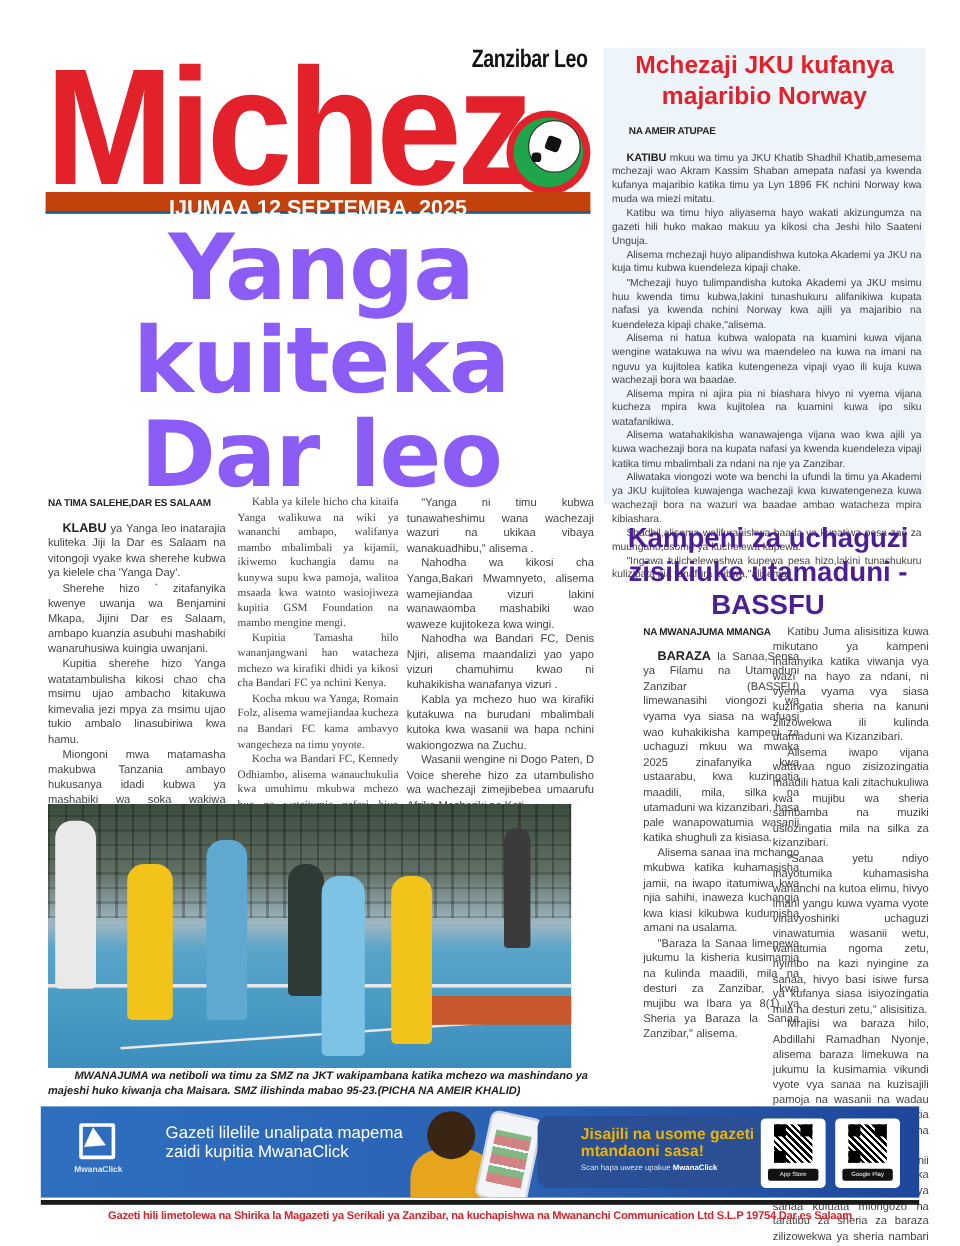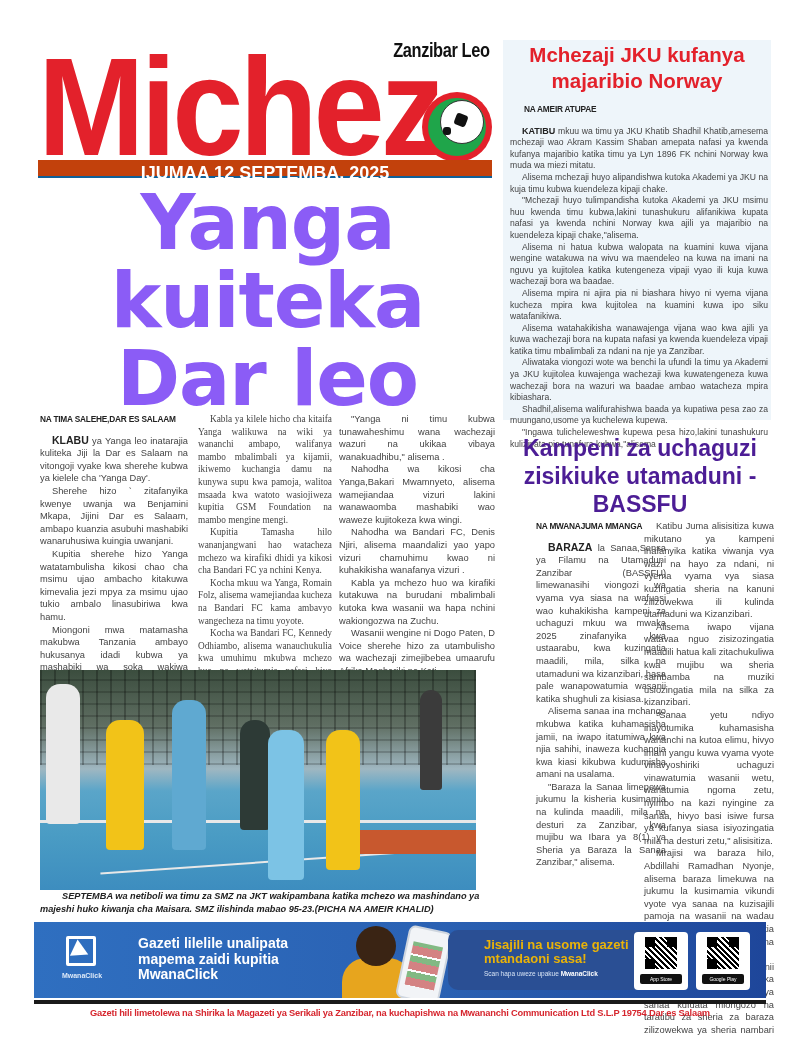--- a/index.html
+++ b/index.html
@@ -51,21 +51,21 @@
   .kampeni-title { position: absolute; left: 505px; top: 434px; width: 270px; text-align: center; font-weight: 700; color: #4c1d95; font-size: 23px; line-height: 28px; }
   .col4 { left: 508px; top: 520px; width: 130px; margin-left: 28px; }
   .col5 { left: 644px; top: 520px; width: 130px; }
 
   
   .ad { position: absolute; left: 34px; top: 922px; width: 732px; height: 76px; background: linear-gradient(90deg, #2f6fc0 0%, #2a61b3 55%, #1e469a 100%); overflow: hidden; }
   .ad-logo { position: absolute; left: 20px; top: 14px; width: 56px; height: 50px; }
   .ad-logo .tile { position: absolute; left: 12px; top: 0; width: 30px; height: 30px; border: 3px solid #fff; border-radius: 2px; }
   .ad-logo .tile::after { content: ""; position: absolute; left: 4px; top: 3px; width: 0; height: 0; border-left: 16px solid #fff; border-top: 9px solid transparent; border-bottom: 9px solid transparent; transform: rotate(25deg); }
   .ad-logo .lbl { position: absolute; left: -2px; top: 36px; width: 60px; text-align: center; font-size: 7px; color: #dde9f8; font-weight: 700; }
-  .ad-left { position: absolute; left: 104px; top: 14px; width: 200px; font-weight: 700; color: #fff; font-size: 14px; line-height: 15.5px; }
+  .ad-left { position: absolute; left: 104px; top: 14px; width: 200px; font-weight: 400; color: #fff; font-size: 14px; line-height: 15.5px; }
   .ad-person { position: absolute; left: 322px; top: 4px; width: 40px; height: 40px; border-radius: 50%; background: #3a2414; }
   .ad-person-body { position: absolute; left: 308px; top: 36px; width: 70px; height: 50px; border-radius: 24px 24px 0 0; background: #e7a51e; }
   .ad-phone { position: absolute; left: 368px; top: 6px; width: 44px; height: 74px; border-radius: 7px; background: #f2f4f7; border: 2px solid #cfd6df; transform: rotate(12deg); }
   .ad-phone::before { content: ""; position: absolute; left: 5px; top: 14px; width: 30px; height: 44px; background: repeating-linear-gradient(0deg, #c66 0 8px, #6a6 8px 14px, #fff 14px 16px); opacity: 0.8; }
   .ad-right { position: absolute; left: 414px; top: 8px; width: 218px; height: 60px; border-radius: 10px; background: #2a4f94; }
   .ad-right .h { position: absolute; left: 36px; top: 8px; font-weight: 700; color: #eab308; font-size: 13px; line-height: 14px; }
   .ad-right .s { position: absolute; left: 36px; top: 40px; font-size: 6.5px; color: #d7e4f5; }
   .ad-right .s b { color: #fff; }
   .qr { position: absolute; top: 10px; width: 54px; height: 58px; background: #fff; border-radius: 4px; }
   .qr .code { position: absolute; left: 11px; top: 5px; width: 32px; height: 32px; background:
@@ -125,28 +125,29 @@
   <div class="red-strip"></div>
   <div class="player" style="left:6px; top:14px; width:34px; height:140px; background:#e9e9e9;"></div>
   <div class="player" style="left:66px; top:50px; width:38px; height:130px; background:#f2c318;"></div>
   <div class="player" style="left:132px; top:30px; width:34px; height:150px; background:#5fa9d1;"></div>
   <div class="player" style="left:200px; top:50px; width:30px; height:110px; background:#2d3a36;"></div>
   <div class="player" style="left:228px; top:60px; width:36px; height:150px; background:#7cc3e5;"></div>
   <div class="player" style="left:286px; top:60px; width:34px; height:140px; background:#f2c318;"></div>
   <div class="player" style="left:380px; top:20px; width:22px; height:100px; background:#3b3b3b;"></div>
 </div>
 <div class="caption">
-  <span class="cap-lead">SEPTEMBA</span><span> wa netiboli wa timu za SMZ na JKT wakipambana katika mchezo wa mashindano ya majeshi huko kiwanja cha Maisara. SMZ ilishinda mabao 95-23.(PICHA NA AMEIR KHALID)</span>
+  <span class="cap-lead">MWANAJUMA</span><span> wa netiboli wa timu za SMZ na JKT wakipambana katika mchezo wa mashindano ya majeshi huko kiwanja cha Maisara. SMZ ilishinda mabao 95-23.(PICHA NA AMEIR KHALID)</span>
 </div>
 
 <div class="jku-box"></div>
 <div class="jku-title">Mchezaji JKU kufanya majaribio Norway</div>
 <div class="col col-jku">
   <p class="byline">NA AMEIR ATUPAE</p>
   <p><span class="lead" style="font-size:9px">KATIBU</span><span> mkuu wa timu ya JKU Khatib Shadhil Khatib,amesema mchezaji wao Akram Kassim Shaban  amepata nafasi ya  kwenda kufanya majaribio  katika timu ya  Lyn 1896 FK  nchini Norway kwa muda wa miezi mitatu.</span></p>
+  <p>Katibu wa timu hiyo aliyasema hayo wakati akizungumza na gazeti hili huko makao makuu ya kikosi cha Jeshi hilo Saateni Unguja.</p>
   <p>Alisema mchezaji huyo alipandishwa kutoka  Akademi ya JKU na kuja timu kubwa kuendeleza kipaji chake.</p>
   <p>"Mchezaji huyo tulimpandisha kutoka Akademi ya JKU msimu huu kwenda timu kubwa,lakini tunashukuru alifanikiwa kupata nafasi ya kwenda nchini Norway kwa ajili ya majaribio na kuendeleza kipaji chake,"alisema.</p>
   <p>Alisema ni hatua kubwa walopata na kuamini kuwa vijana wengine watakuwa na wivu wa maendeleo na kuwa na imani na nguvu ya kujitolea katika kutengeneza vipaji vyao ili kuja kuwa wachezaji bora wa baadae.</p>
   <p>Alisema mpira ni ajira pia ni biashara hivyo ni vyema vijana kucheza mpira kwa kujitolea na kuamini kuwa ipo siku watafanikiwa.</p>
   <p>Alisema watahakikisha wanawajenga vijana wao kwa ajili ya kuwa wachezaji bora na kupata nafasi ya kwenda kuendeleza vipaji katika timu mbalimbali za ndani na nje ya Zanzibar.</p>
   <p>Aliwataka viongozi wote wa benchi la ufundi la timu ya Akademi ya JKU kujitolea kuwajenga wachezaji kwa kuwatengeneza kuwa wachezaji bora na wazuri wa baadae ambao watacheza mpira kibiashara.</p>
   <p>Shadhil,alisema walifurahishwa baada ya kupatiwa pesa zao za muungano,usome ya kuchelewa kupewa.</p>
   <p>"Ingawa tulicheleweshwa kupewa pesa hizo,lakini tunashukuru kulizipata pia tunafura kubwa,"alisema</p>
 </div>
 

